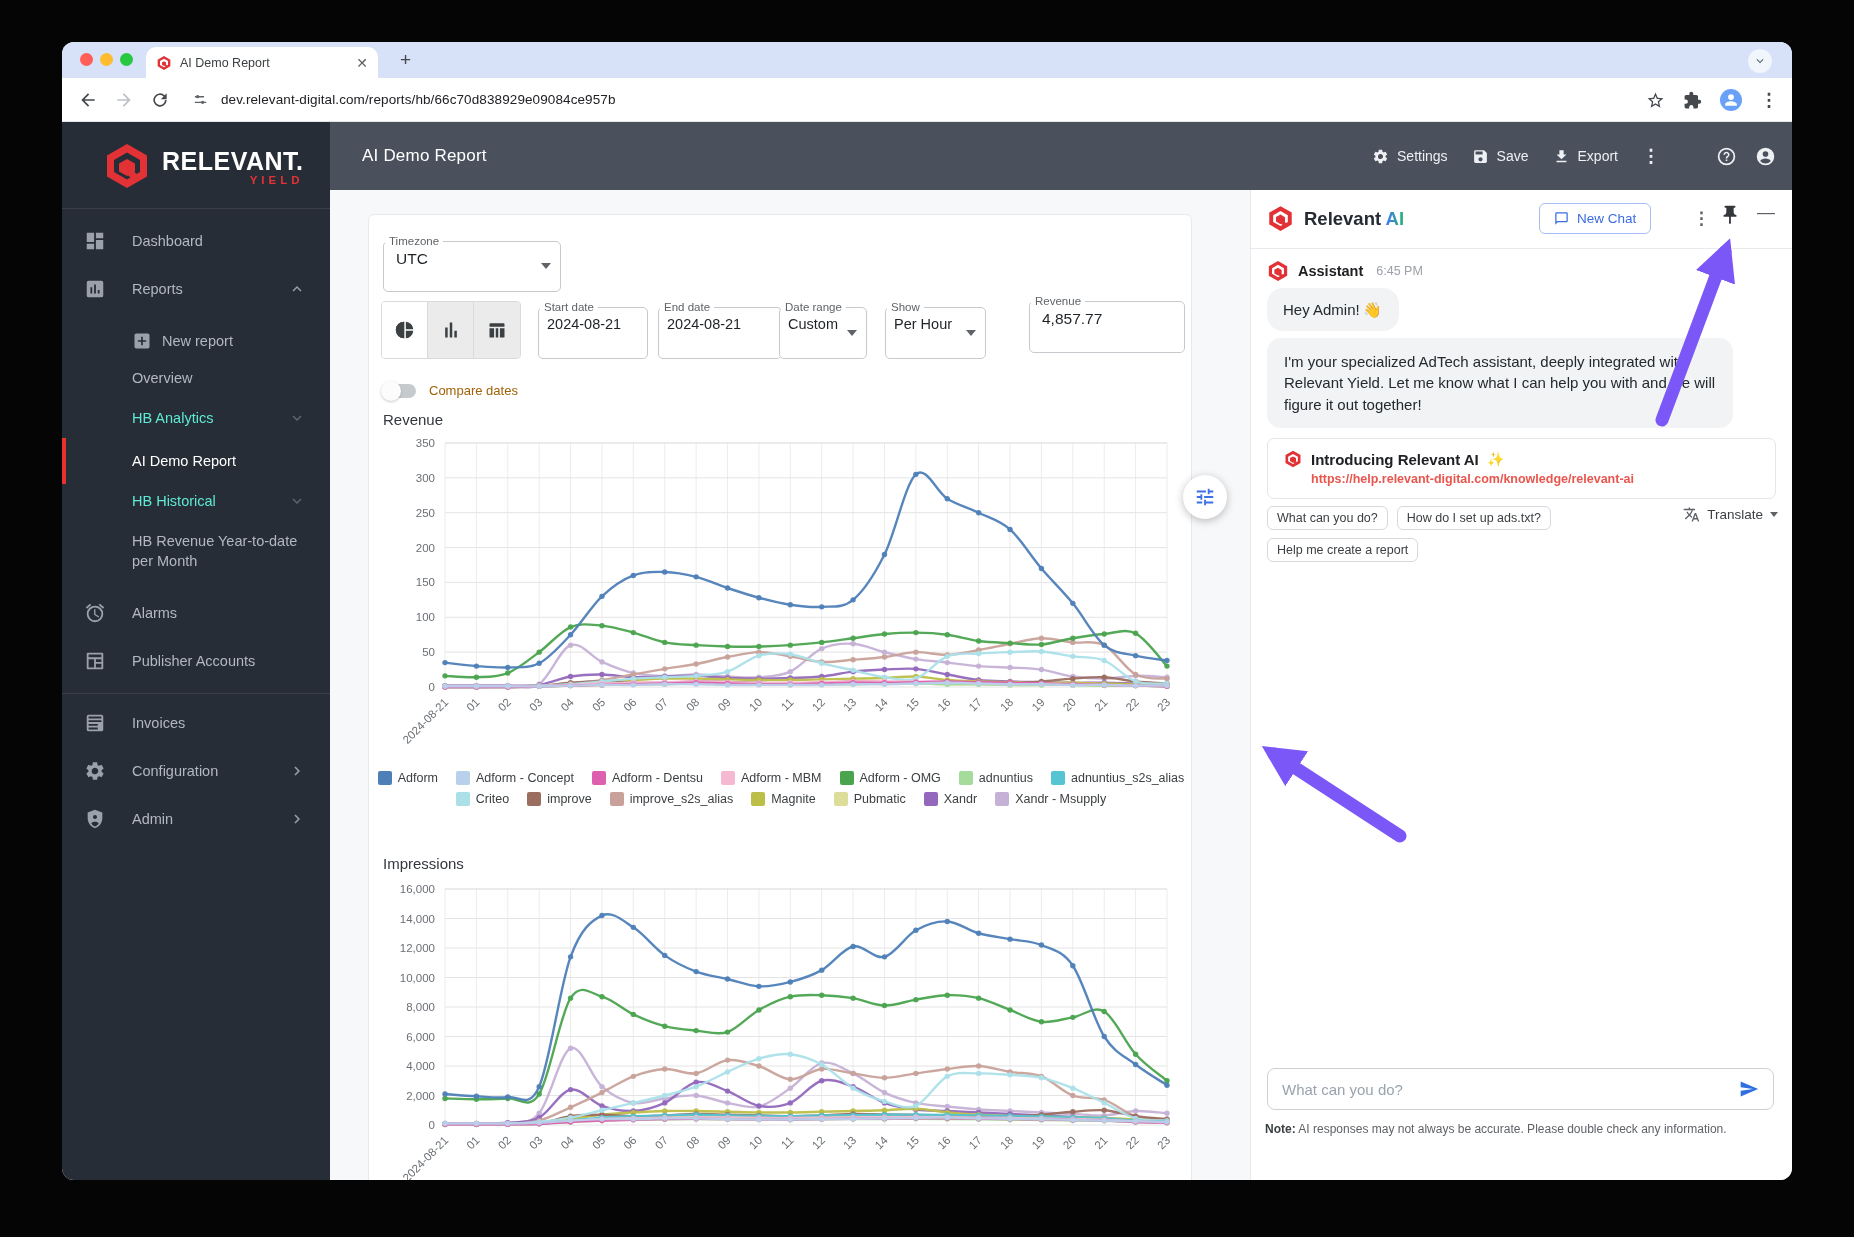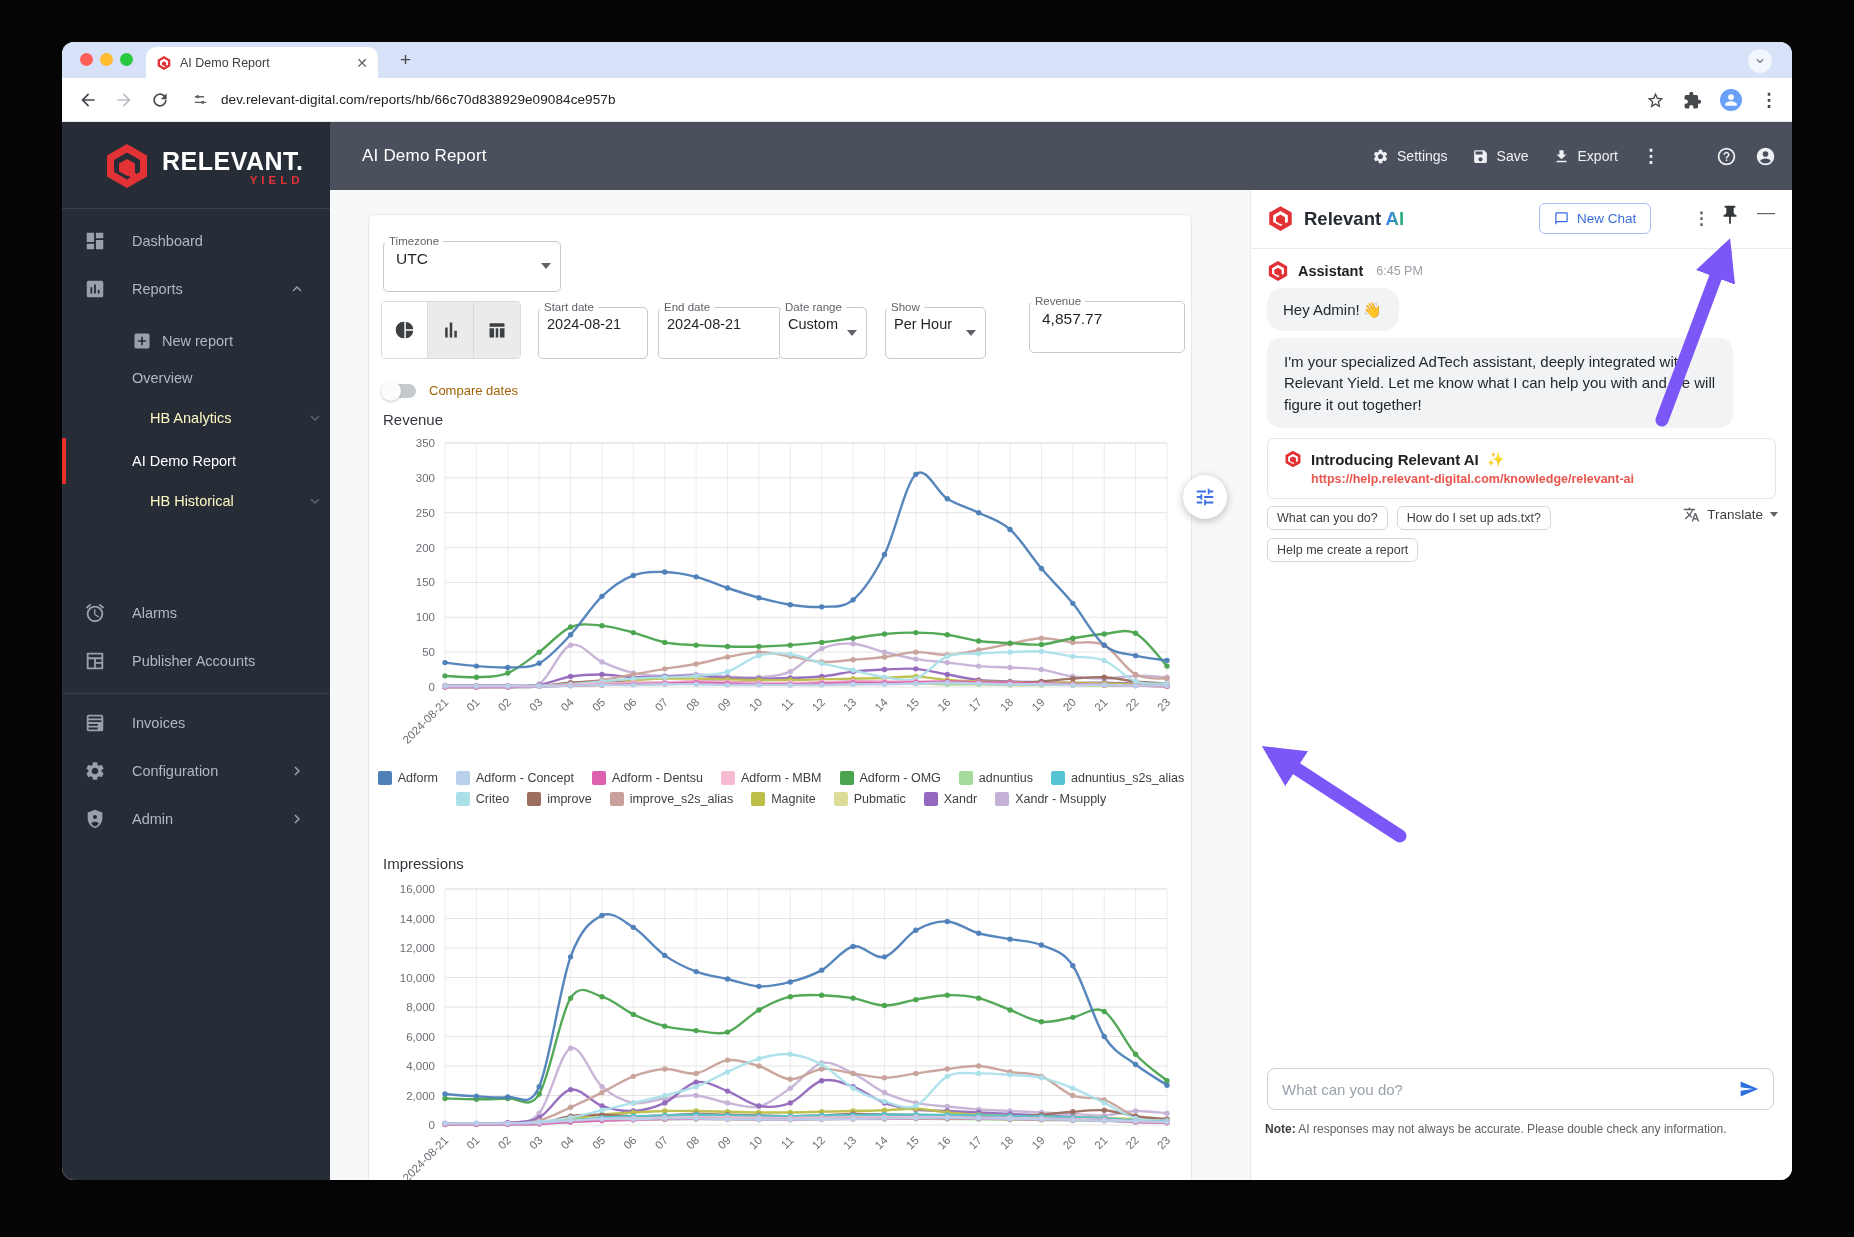--- a/index.html
+++ b/index.html
@@ -39,21 +39,21 @@
   .sidebar { position:absolute; left:0; top:80px; width:268px; bottom:0; background:#272d37; }
   .brand { position:absolute; left:40px; top:20px; display:flex; align-items:center; gap:10px; }
   .brand svg { width:50px; height:48px; }
   .brandtext { display:flex; flex-direction:column; align-items:flex-end; }
   .brand-main { color:#fff; font-size:25px; font-weight:bold; letter-spacing:.5px; }
   .brand-sub { color:#e23236; font-size:11.5px; font-weight:bold; letter-spacing:4px; margin-top:-2px; }
   .sdiv { position:absolute; left:0; width:100%; height:1px; background:rgba(255,255,255,.09); }
   .sitem { position:absolute; left:0; width:100%; height:24px; display:flex; align-items:center; color:#b2b8c2; font-size:14.5px; }
   .sitem .sicon { position:absolute; left:22px; width:22px; height:22px; color:#9aa1ac; }
   .sitem .slabel { position:absolute; left:70px; white-space:nowrap; }
-  .sitem.dim { color:#fef9c3;margin-left:18px; }
+  .sitem.dim { color:#5eead4; }
   .sitem.active { color:#fff; }
   .activebar { position:absolute; left:0; width:4px; background:#e8312a; }
   .schev { position:absolute; width:18px; height:18px; color:#9aa1ac; }
   .sub-icon { position:absolute; left:70px; width:20px; height:20px; color:#9aa1ac; }
   .wrap2 { line-height:1.35; white-space:normal !important; width:180px; }
 
   
   .main { position:absolute; left:268px; top:148px; width:920px; bottom:0; background:#f7f8fa; overflow:hidden; }
   .card { position:absolute; left:38px; top:24px; width:824px; height:1400px; background:#fff; border:1px solid #e8e9eb; border-radius:6px; }
   fieldset.mfield { position:absolute; border:1px solid #c6c9cd; border-radius:5px; background:#fff; }
@@ -259,20 +259,23 @@
       </div>
       <div class="activebar" style="top:316px;height:46px"></div>
       <div class="sitem active" style="top:327px">
         <span class="slabel">AI Demo Report</span>
       </div>
       <div class="sitem dim" style="top:367px">
         <span class="slabel">HB Historical</span>
         <svg class="schev" style="right:24px;color:#5d6570" viewBox="0 0 24 24">
             <path d="M7.41 8.59 12 13.17l4.59-4.58L18 10l-6 6-6-6z" fill="currentColor"></path>
           </svg>
+      </div>
+      <div class="sitem" style="top:405px;height:50px">
+        <span class="slabel wrap2">HB Revenue Year-to-date per Month</span>
       </div>
       <div class="sitem" style="top:479px">
         <svg class="sicon" viewBox="0 0 24 24">
             <path d="M22 5.72l-4.6-3.86-1.29 1.53 4.6 3.86L22 5.72zM7.88 3.39 6.6 1.86 2 5.71l1.29 1.53 4.59-3.85zM12.5 8H11v6l4.75 2.85.75-1.23-4-2.37V8zM12 4a9 9 0 1 0 .01 18.01A9 9 0 0 0 12 4zm0 16a7 7 0 1 1 0-14 7 7 0 0 1 0 14z" fill="currentColor"></path>
           </svg>
         <span class="slabel">Alarms</span>
       </div>
       <div class="sitem" style="top:527px">
         <svg class="sicon" viewb0ox="0 0 24 24" viewBox="0 0 24 24">
             <path d="M20 3H4a1 1 0 0 0-1 1v16a1 1 0 0 0 1 1h16a1 1 0 0 0 1-1V4a1 1 0 0 0-1-1zM5 5h14v3H5V5zm6 14H5v-9h6v9zm8 0h-6v-4h6v4zm0-6h-6v-3h6v3z" fill="currentColor"></path>

